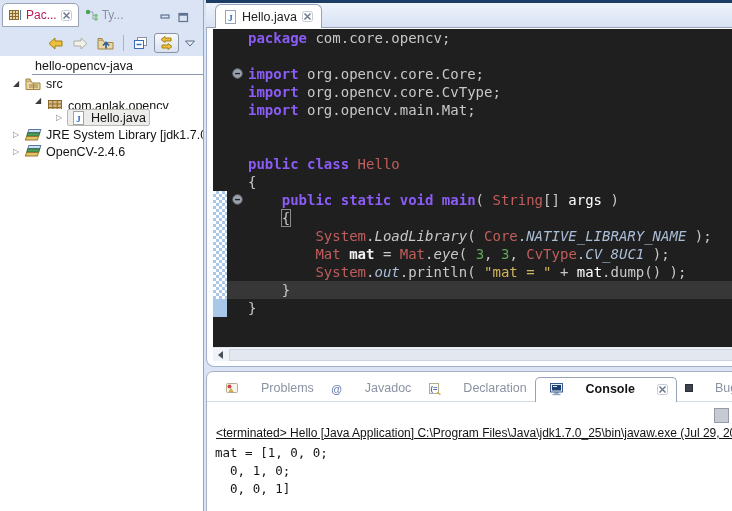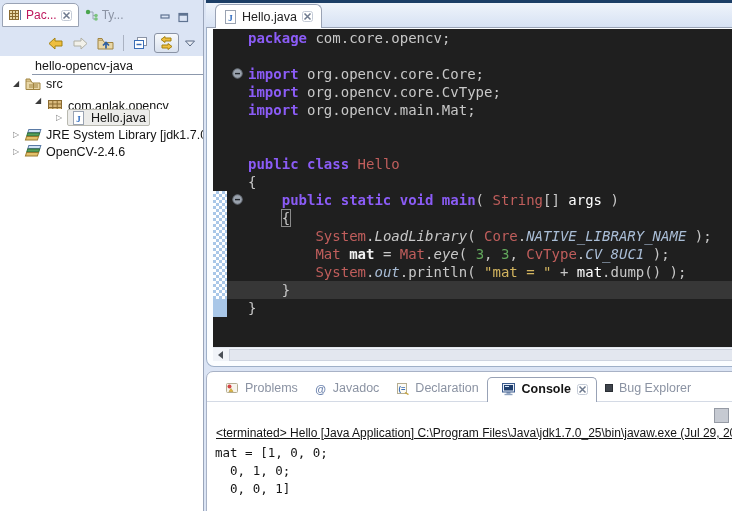--- a/index.html
+++ b/index.html
@@ -66,21 +66,21 @@
   #hscroll{position:absolute;left:6px;right:0;bottom:5px;height:14px;background:#f0f3f8;
     border-top:1px solid #e2e6ee;box-sizing:border-box;display:flex;align-items:center;}
   #hscroll .sbarrow{width:0;height:0;border-top:4px solid transparent;border-bottom:4px solid transparent;
     border-right:5px solid #4a4f57;margin-left:5px;}
   #hscroll .sbthumb{flex:1;height:10px;margin:0 0 0 6px;background:#e3e7ef;border:1px solid #cdd3df;}
 
   
   #bottom-panel{position:absolute;left:206px;right:-8px;top:371px;height:148px;background:#fff;
     border:1px solid #a8b2c6;border-radius:7px 0 0 0;box-sizing:border-box;overflow:hidden;}
   #bottom-tabs{display:flex;align-items:flex-end;padding:5px 0 0 10px;border-bottom:1px solid #d4dae5;}
-  #bottom-tabs .tab{display:inline-flex;align-items:center;gap:6px;padding:4px 8px 6px;
+  #bottom-tabs .tab{display:inline-flex;align-items:center;gap:22px;padding:4px 8px 6px;
     color:#8b93a3;font-size:12.5px;white-space:nowrap;}
   #bottom-tabs .tab.active{background:#fff;border:1px solid #98a2b6;border-bottom:none;
     border-radius:5px 5px 0 0;margin-bottom:-1px;color:#141414;font-weight:bold;padding-left:13px;}
   #console-toolbar-btn{position:absolute;top:36px;left:507px;width:13px;height:13px;
     background:#c6cad2;border:1px solid #959aa4;}
   #console-content{padding:0 0 0 9px;}
   #console-header{margin-top:24px;font-size:12px;color:#141414;text-decoration:underline;
     white-space:nowrap;overflow:hidden;}
   #console-output{margin:4px 0 0 -1px;font-family:"DejaVu Sans Mono",monospace;font-size:12.5px;
     line-height:18px;color:#141414;white-space:pre;}

